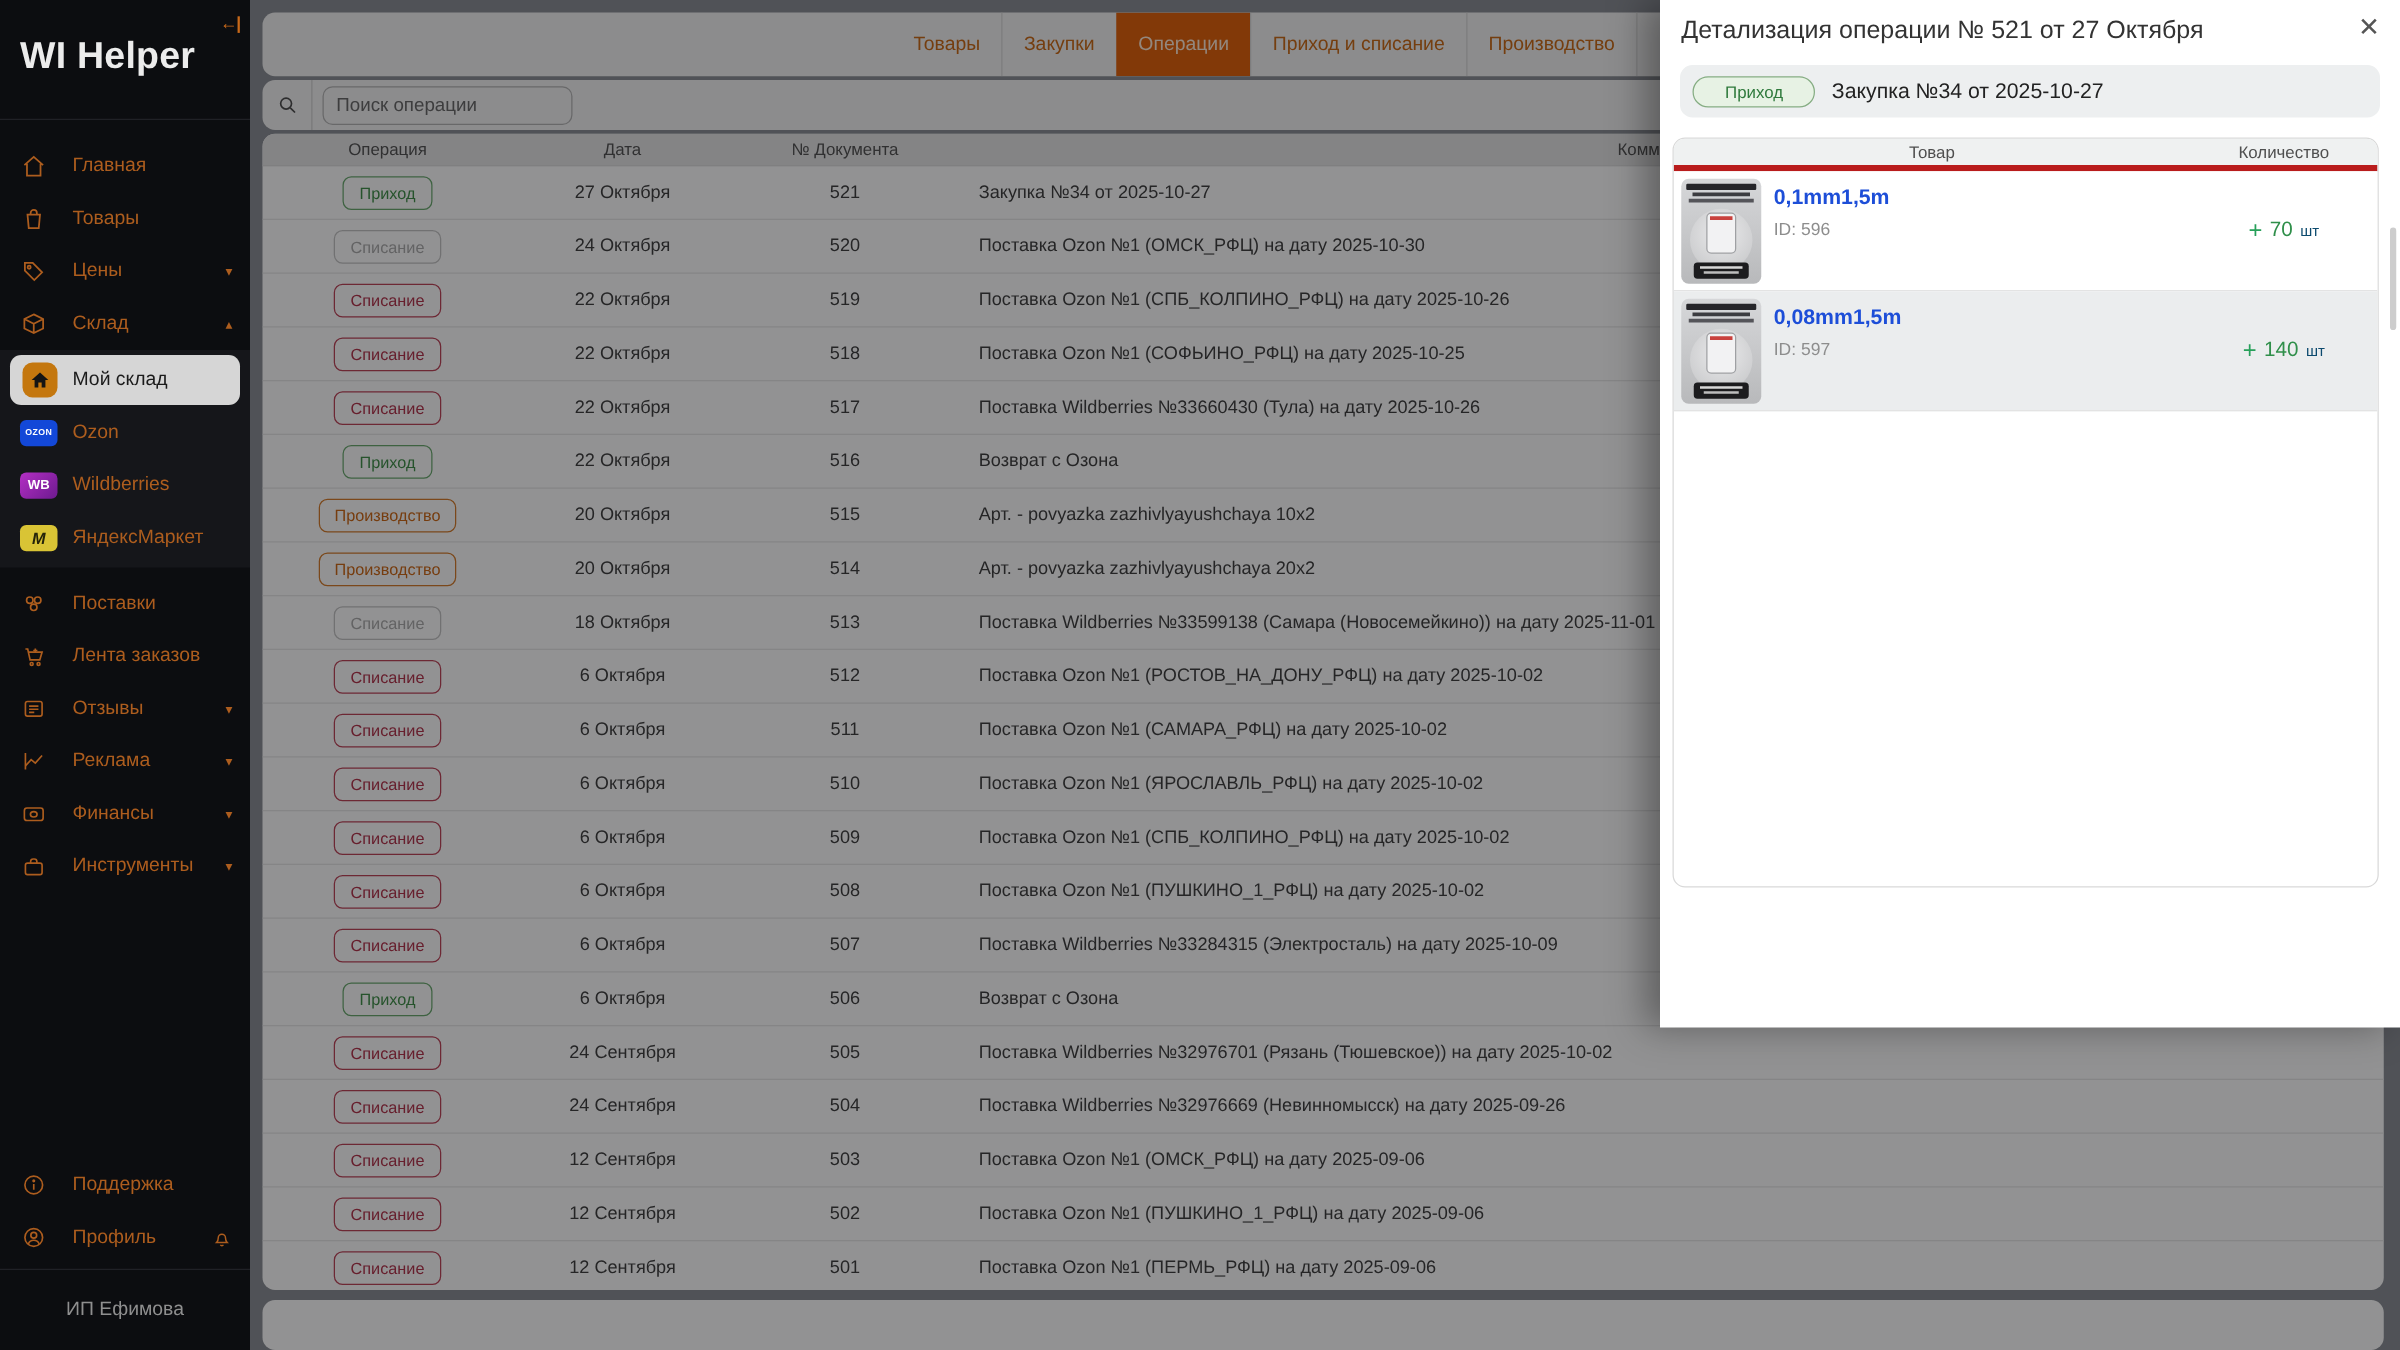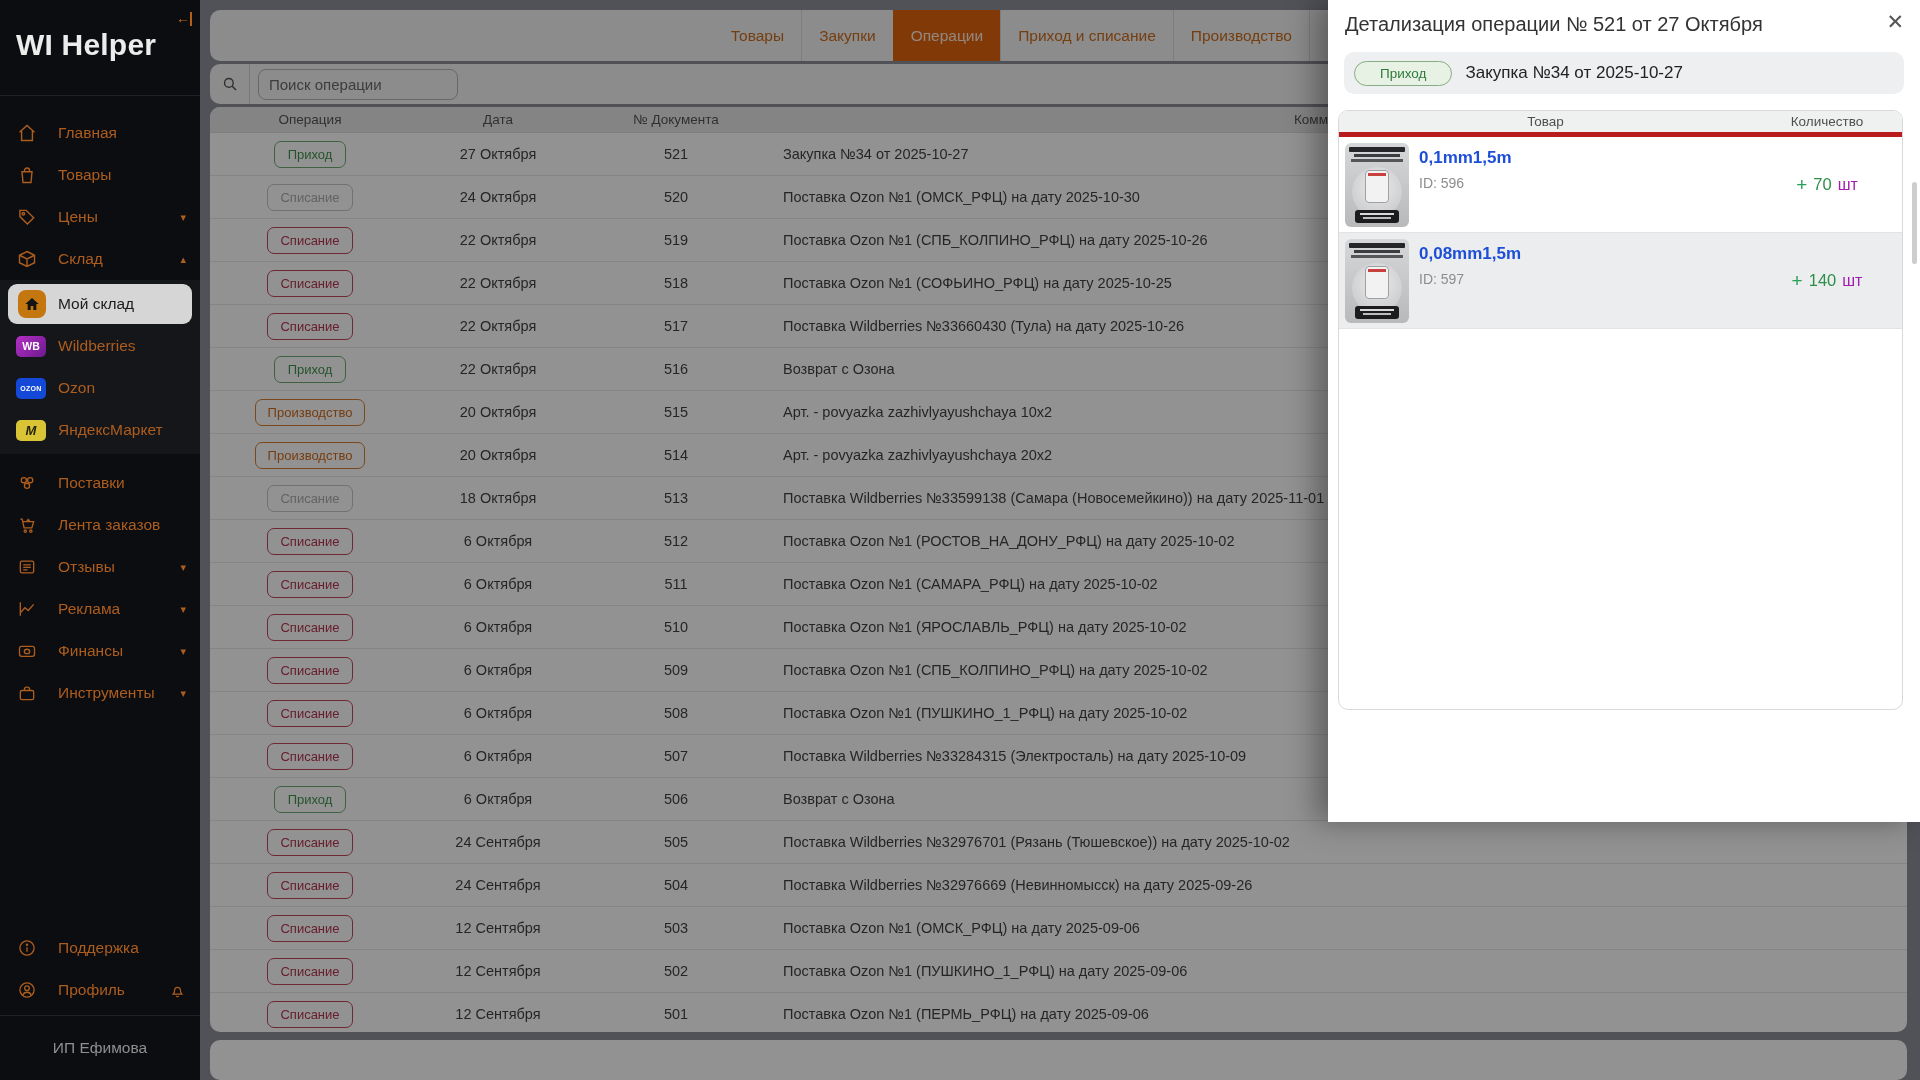--- a/index.html
+++ b/index.html
@@ -77,21 +77,21 @@
   .thumb .spool::before { content:""; position:absolute; top:2px; left:2px; right:2px; height:3px; background:#c9413e; }
   .thumb .plabel { position:absolute; bottom:4px; left:10px; right:10px; height:13px; background:#1c1c1e; border-radius:3px; }
   .thumb .plabel::before { content:""; position:absolute; top:3px; left:5px; right:5px; height:2px; background:#d8d8d8; }
   .thumb .plabel::after { content:""; position:absolute; top:7px; left:8px; right:8px; height:2px; background:#bdbdbd; }
   .pinfo { flex:1; padding-top:11px; }
   .pname { font-size:17px; font-weight:bold; color:#1d4ed8; }
   .pid { font-size:14px; color:#8d8d8d; margin-top:7px; }
   .pqty { width:150px; display:flex; align-items:center; justify-content:center; gap:6px; }
   .pqty .plus { font-size:19px; color:#27a05a; }
   .pqty .qv { font-size:16.5px; color:#2f8f4a; }
-  .pqty .qu { font-size:16px; color:#a21caf; }
+  .pqty .qu { font-size:12px; color:#0c4a6e; }
   .panel-scrollthumb { position:absolute; right:3px; top:182px; width:5px; height:82px; background:#cdcdcd; border-radius:3px; }
 
   svg.ic { display:block; }
 </style>
 </head>
 <body>
 
 <div class="sidebar">
   <div class="collapse-btn">←|</div>
   <div class="logo">WI Helper</div>
@@ -137,26 +137,26 @@
     <div class="submenu">
       <div class="sub-item selected">
         <span class="sq-icon icon-mywh">
           <svg class="ic" width="16" height="16" viewBox="0 0 24 24" fill="#141414">
               <path d="M12 3 L22 12 H18.5 V21 H14 V15 H10 V21 H5.5 V12 H2 Z"></path>
             </svg>
         </span>
         <span class="lbl">Мой склад</span>
       </div>
       <div class="sub-item">
+        <span class="badge-ozon">OZON</span>
+        <span class="lbl">Ozon</span>
+      </div>
+      <div class="sub-item">
         <span class="badge-wb">WB</span>
         <span class="lbl">Wildberries</span>
-      </div>
-      <div class="sub-item">
-        <span class="badge-ozon">OZON</span>
-        <span class="lbl">Ozon</span>
       </div>
       <div class="sub-item">
         <span class="badge-ym">M</span>
         <span class="lbl">ЯндексМаркет</span>
       </div>
     </div>
 
     <div class="secondary">
       <div class="nav-item">
         <span class="nav-icon">

